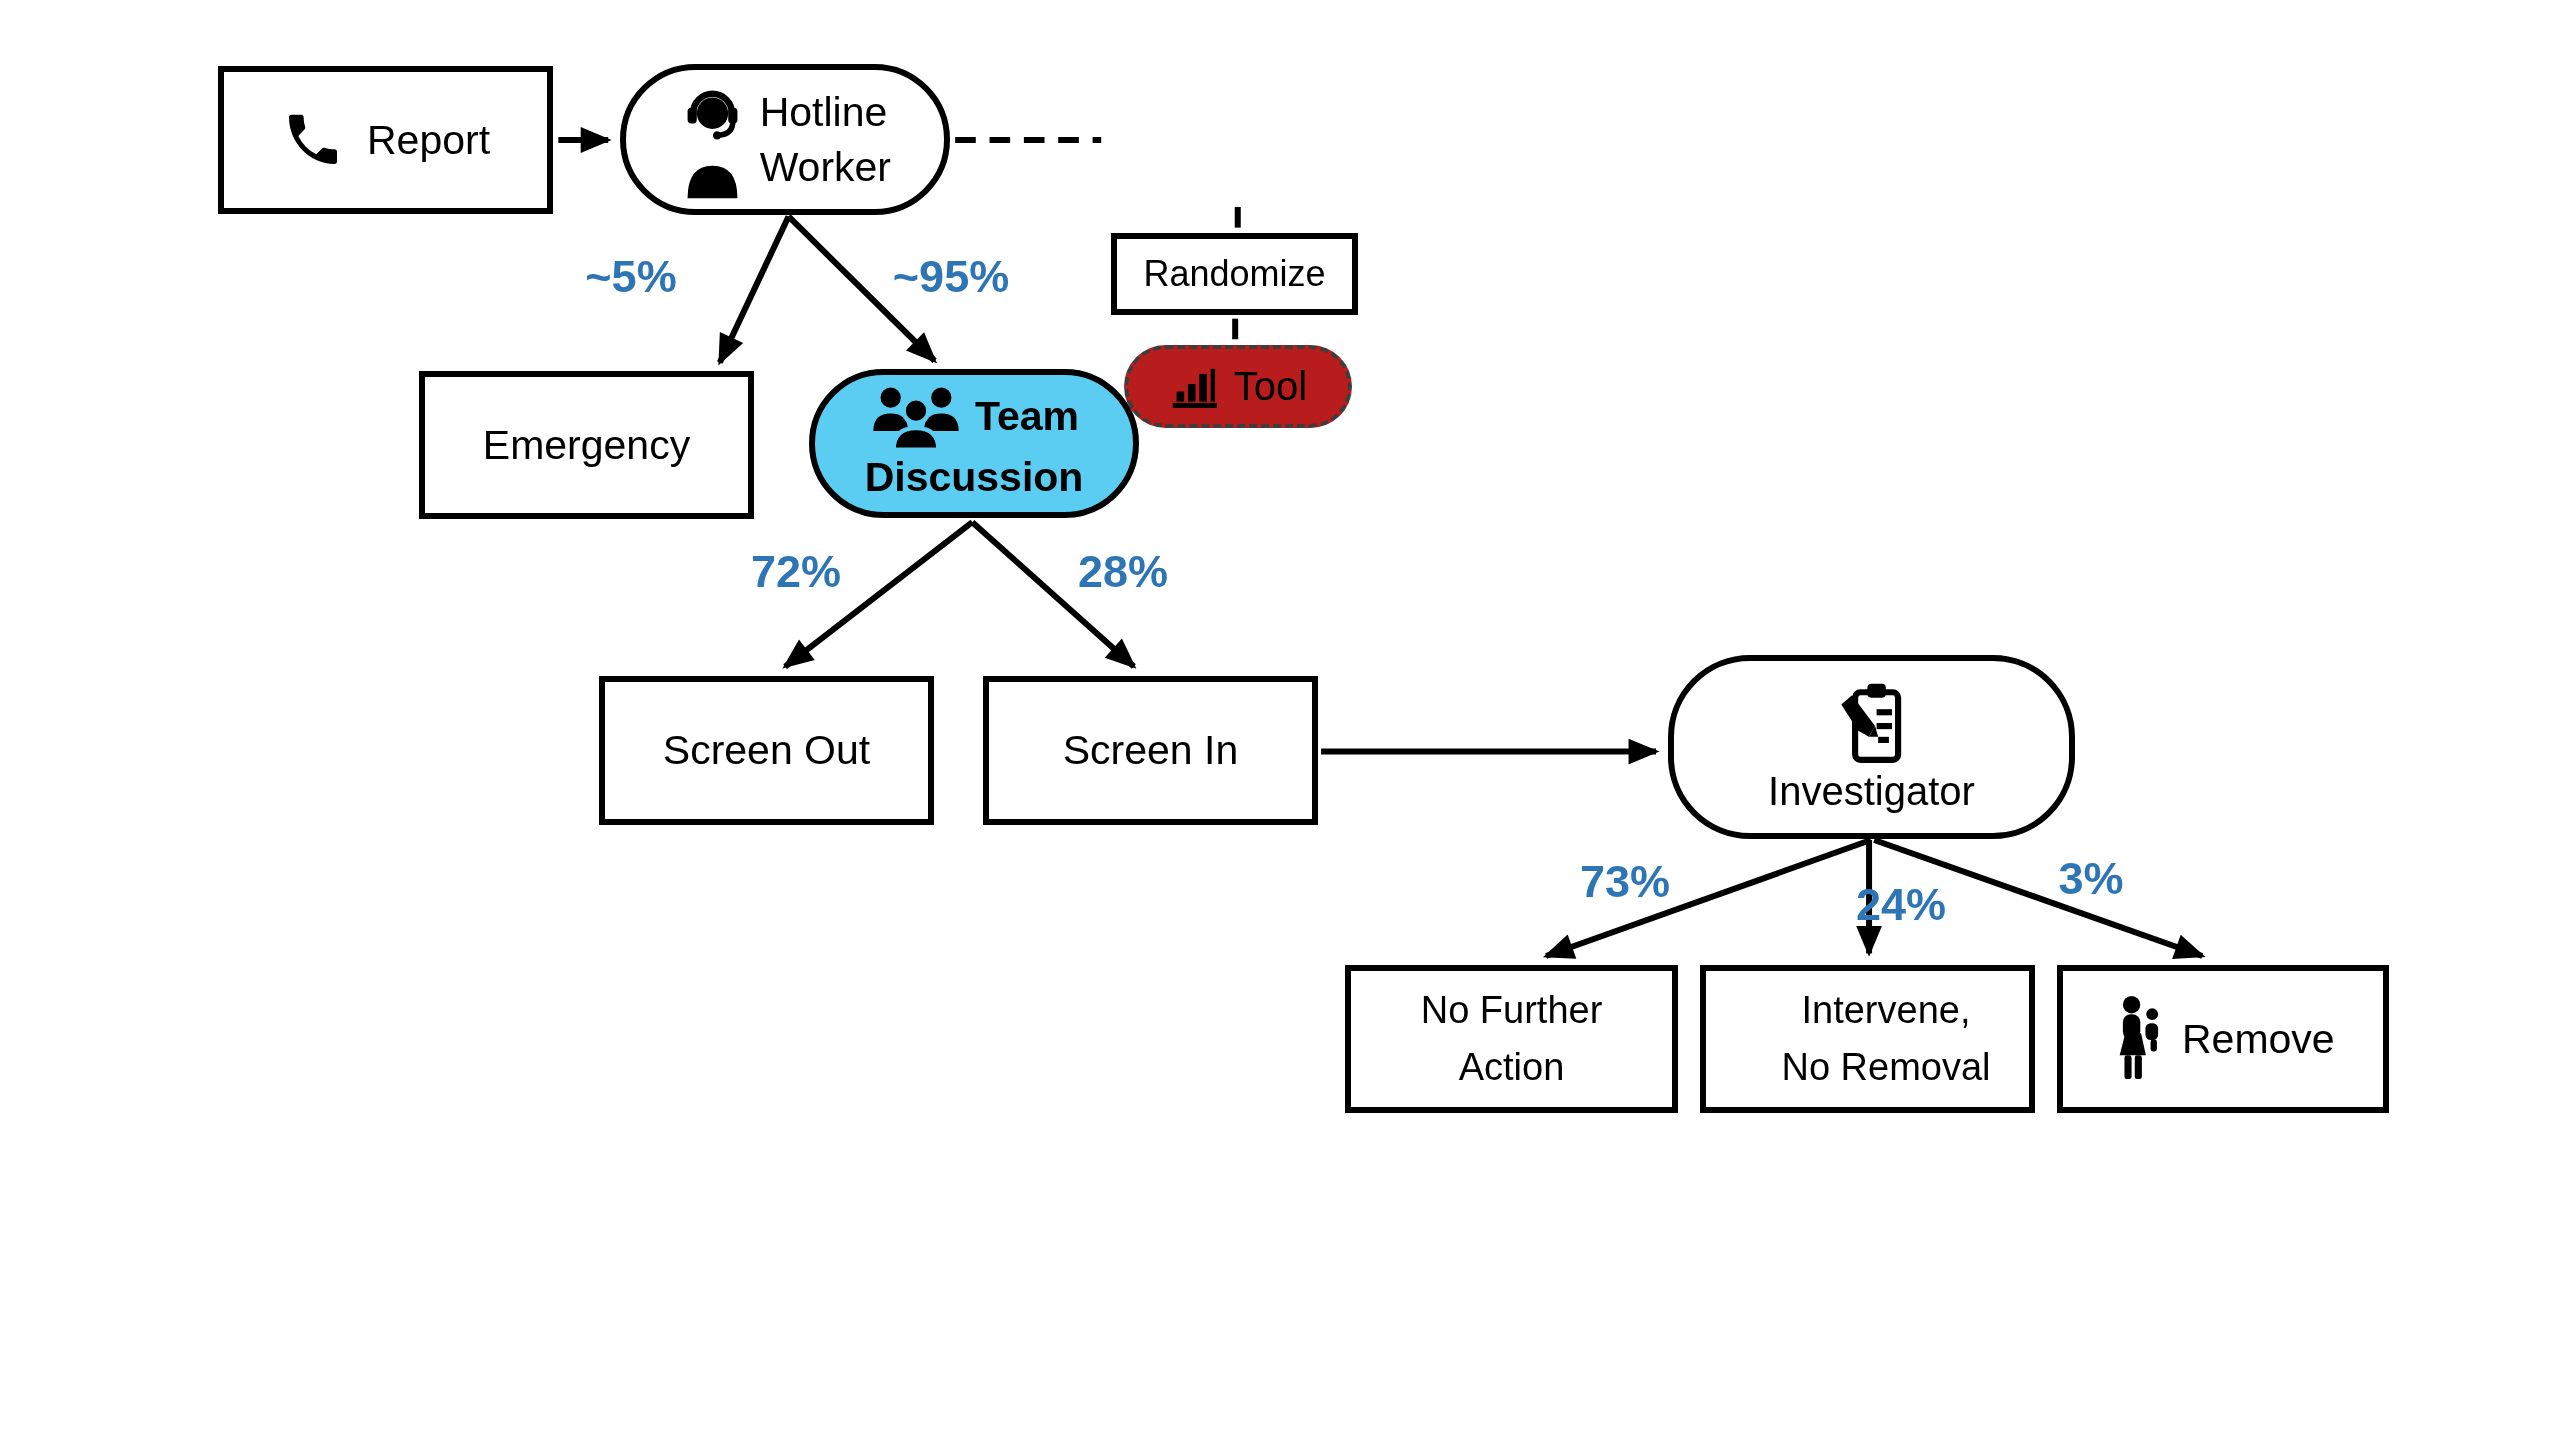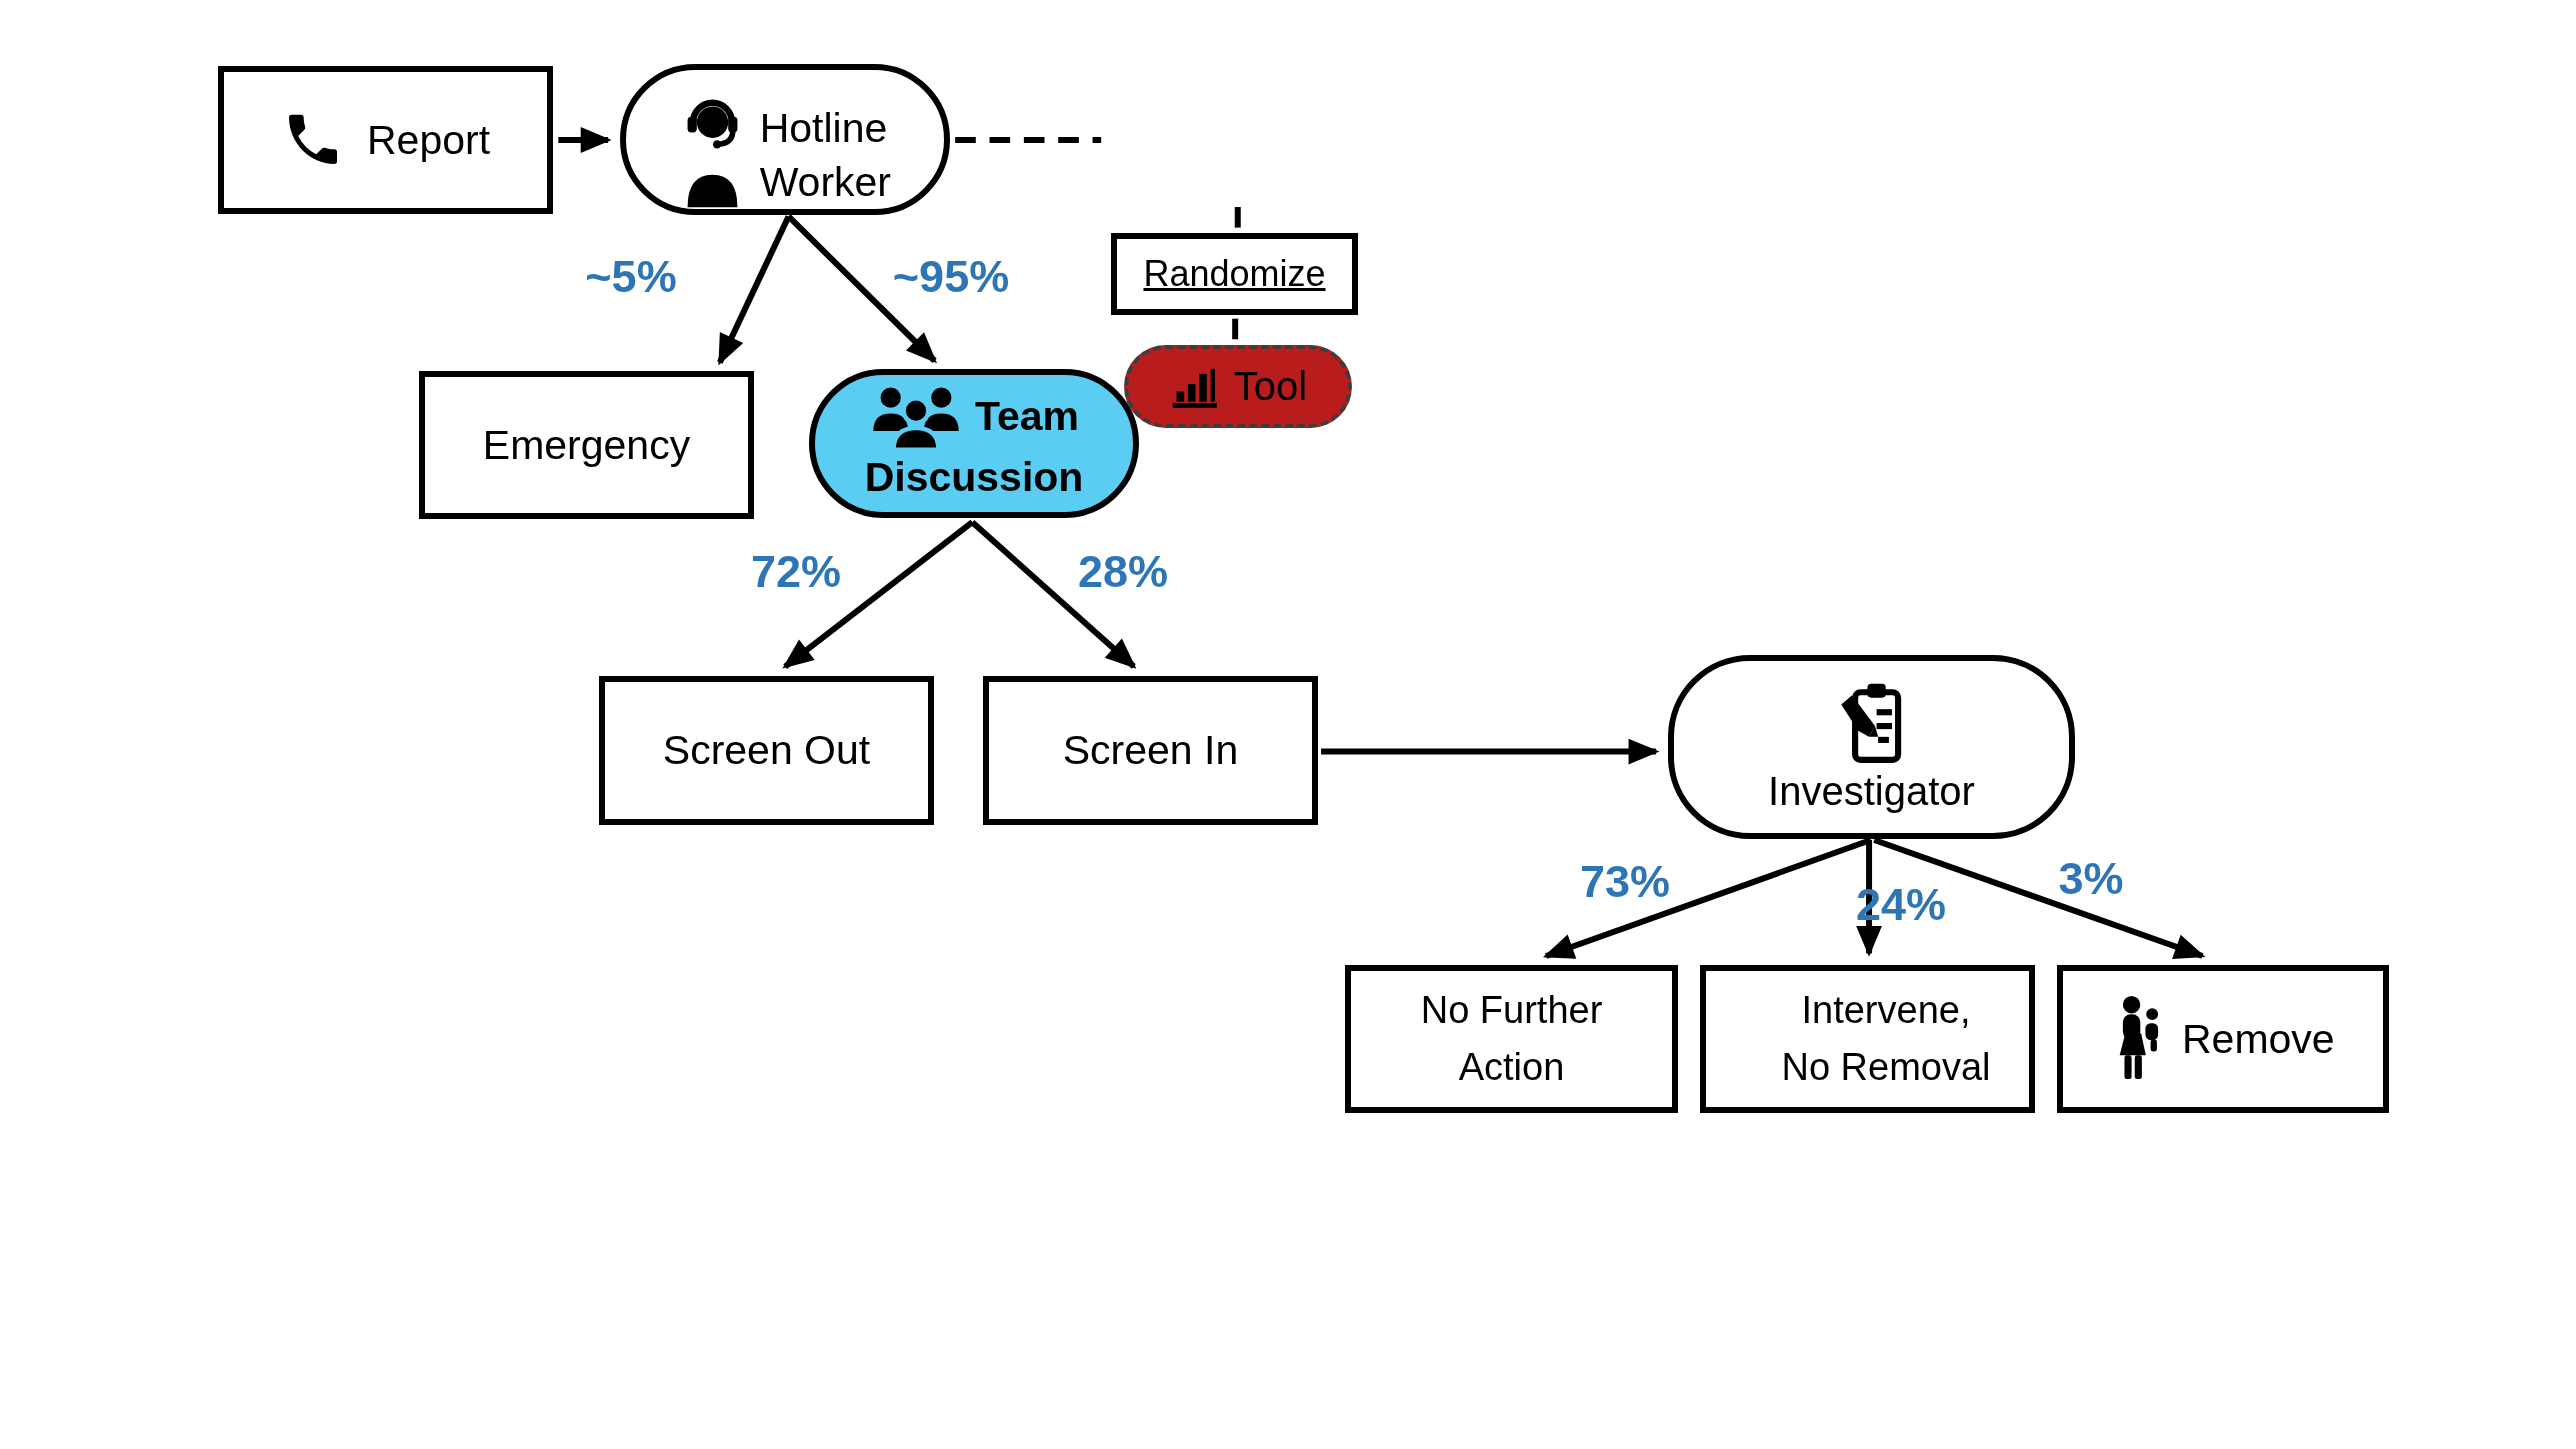--- a/index.html
+++ b/index.html
@@ -49,40 +49,40 @@
 
   <div class="node row" style="left:218px;top:66px;width:335px;height:148px;gap:22px;">
     <span class="icon">
       <svg width="64" height="64" viewBox="0 0 24 24">
           <path fill="#000" d="M6.62 10.79a15.05 15.05 0 0 0 6.59 6.59l2.2-2.2a1 1 0 0 1 1.02-.24c1.12.37 2.33.57 3.57.57a1 1 0 0 1 1 1V20a1 1 0 0 1-1 1C10.85 21 3 13.15 3 3.5a1 1 0 0 1 1-1H7.5a1 1 0 0 1 1 1c0 1.24.2 2.45.57 3.57a1 1 0 0 1-.25 1.02l-2.2 2.2z"></path>
         </svg>
     </span>
     <span class="lbl">Report</span>
   </div>
 
-  <div class="node pill row" style="left:620px;top:64px;width:330px;height:151px;gap:13.7px;align-items:flex-end;">
+  <div class="node pill row" style="left:620px;top:64px;width:330px;height:151px;gap:13.7px;">
     <span class="icon">
       <svg width="67" height="120" viewBox="0 0 70 130">
         <circle cx="35" cy="36" r="17" fill="#000"></circle>
         <path d="M14 36 a21 21 0 0 1 42 0" fill="none" stroke="#000" stroke-width="7" stroke-linecap="round"></path>
         <rect x="8" y="30" width="10" height="17" rx="4" fill="#000"></rect>
         <rect x="52" y="30" width="10" height="17" rx="4" fill="#000"></rect>
         <path d="M57 45 q0 14 -16 15" fill="none" stroke="#000" stroke-width="6" stroke-linecap="round"></path>
         <circle cx="40" cy="60" r="4.5" fill="#000"></circle>
         <path d="M8 128 q0 -35 27 -35 q27 0 27 35 z" fill="#000"></path>
       </svg>
     </span>
     <span class="lbl txtleft">
       <div>Hotline</div>
       <div>Worker</div>
     </span>
   </div>
 
 
-  <div class="node" style="left:1111px;top:233px;width:247px;height:82px;text-decoration:underline;">
+  <div class="node" style="left:1111px;top:233px;width:247px;height:82px;">
     <span style="font-size:36px;">Randomize</span>
   </div>
 
   <div class="node tool row" style="left:1124px;top:345px;width:228px;height:83px;gap:12px;">
     <span class="icon">
       <svg width="53" height="53" viewBox="0 0 84 84">
         <rect x="6" y="68" width="70" height="8" fill="#000"></rect>
         <rect x="12" y="50" width="12" height="16" fill="#000"></rect>
         <rect x="30" y="38" width="12" height="28" fill="#000"></rect>
         <rect x="48" y="22" width="12" height="44" fill="#000"></rect>

